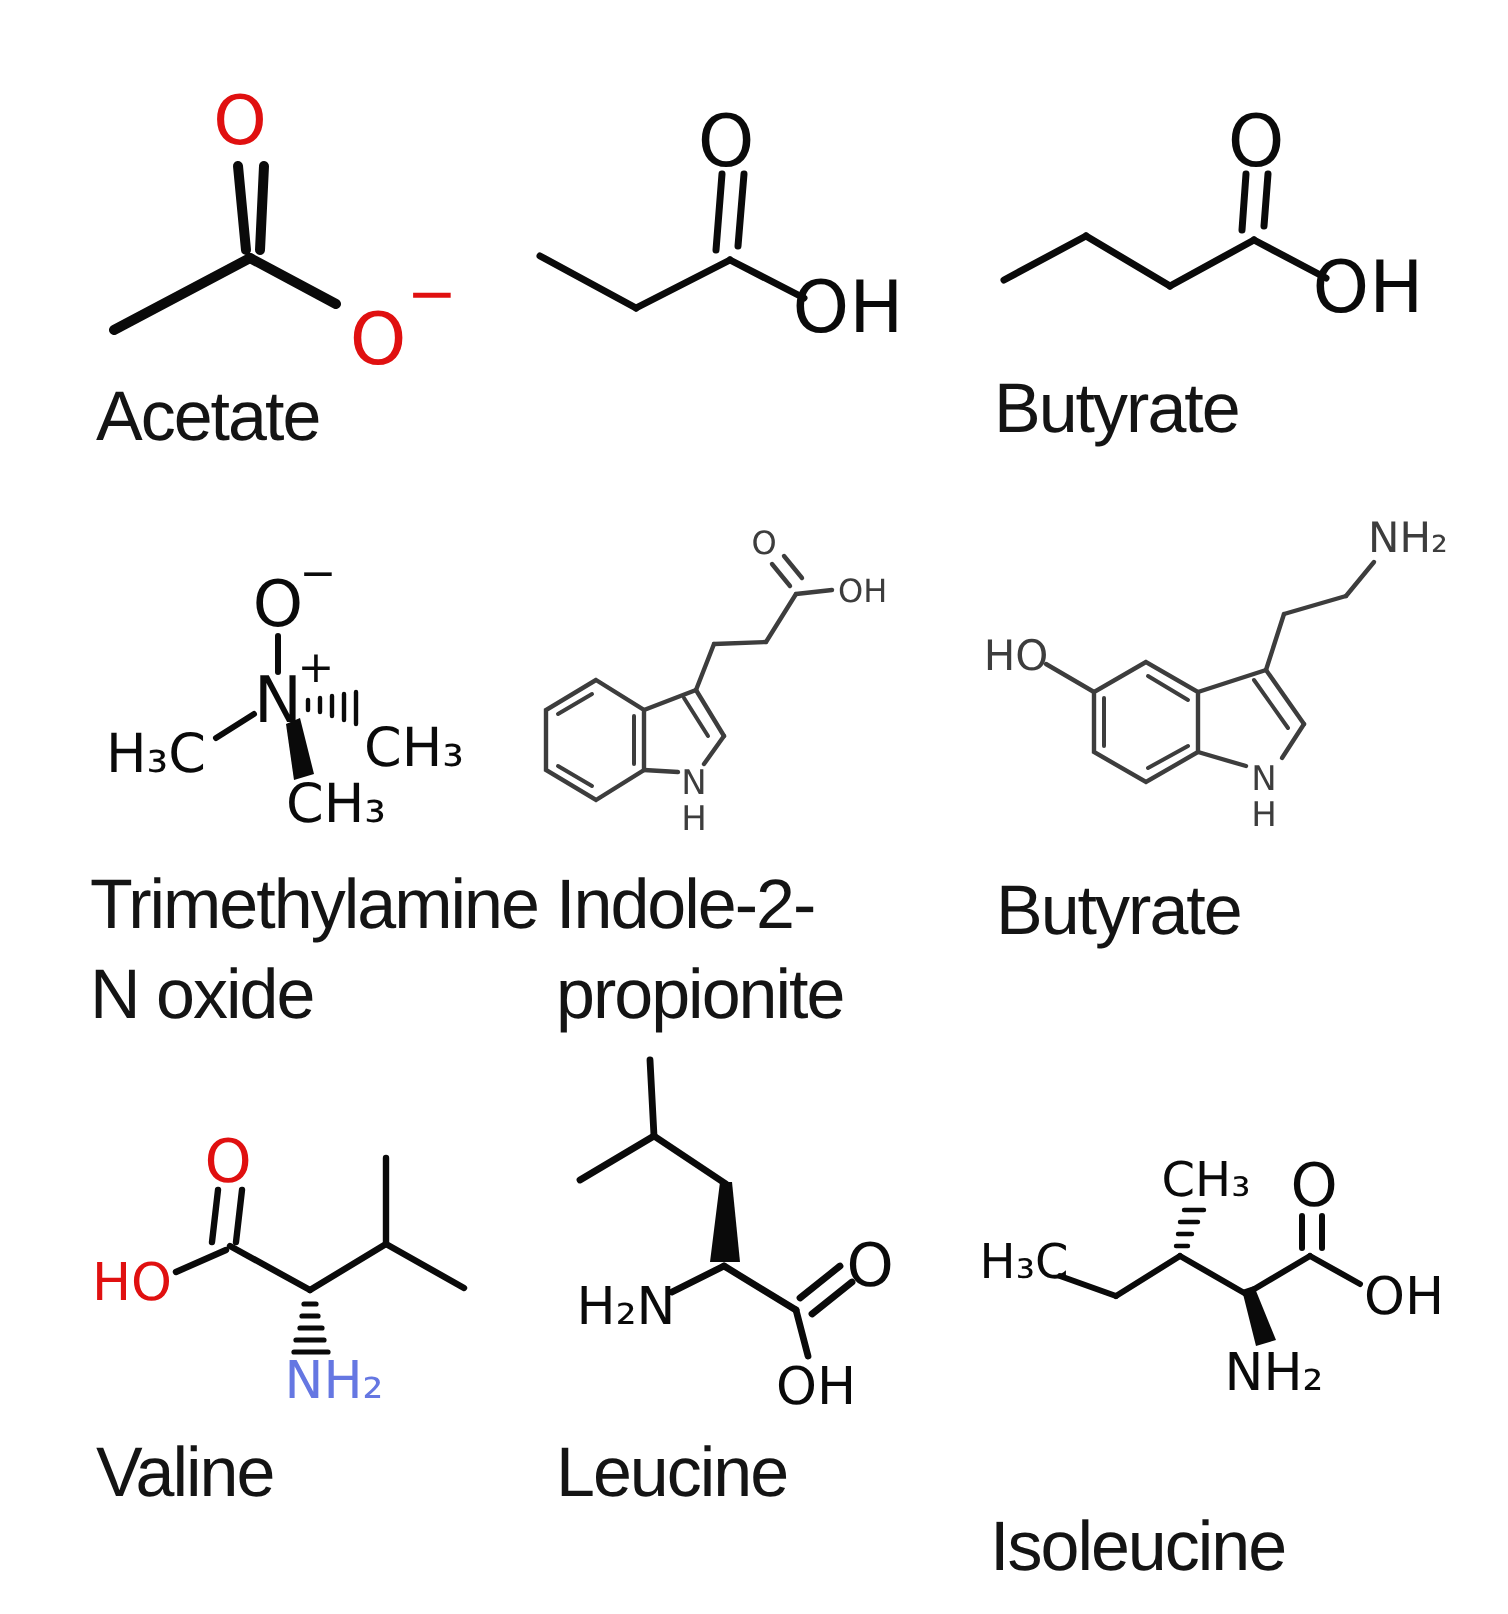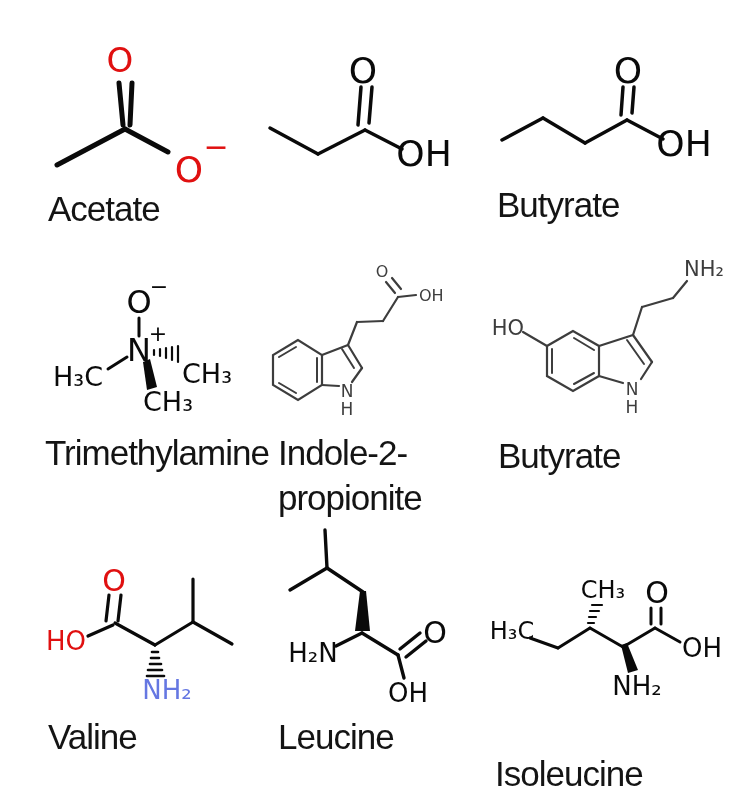--- a/index.html
+++ b/index.html
@@ -81,20 +81,21 @@
     <text class="t-bk" x="89" y="33" font-size="32" text-anchor="middle">O</text>
     <text class="t-bk" x="109" y="14" font-size="22" text-anchor="middle">−</text>
     <text class="t-bk" x="89" y="81" font-size="32" text-anchor="middle">N</text>
     <text class="t-bk" x="108" y="61" font-size="22" text-anchor="middle">+</text>
     <text class="t-bk" x="28" y="106" font-size="27" text-anchor="middle">H₃C</text>
     <text class="t-bk" x="132" y="103" font-size="27" text-anchor="start">CH₃</text>
     <text class="t-bk" x="93" y="131" font-size="27" text-anchor="start">CH₃</text>
   </svg>
   <div class="mol-label" style="left:45px;top:430px;">
     <span style="display:block">Trimethylamine</span>
+    <span style="display:block">N oxide</span>
   </div>
 
   <svg class="mol" style="left:265px;top:255px;" width="200" height="180" viewBox="0 0 200 180">
     <g>
 
       <polygon class="bond gy" stroke-width="2.2" points="33,85 8,100 8,130 33,145 57,130 57,100"></polygon>
       <line class="bond gy" stroke-width="2" x1="31" y1="92" x2="14" y2="102"></line>
       <line class="bond gy" stroke-width="2" x1="14" y1="128" x2="31" y2="138"></line>
       <line class="bond gy" stroke-width="2" x1="52" y1="127" x2="52" y2="103"></line>
 

